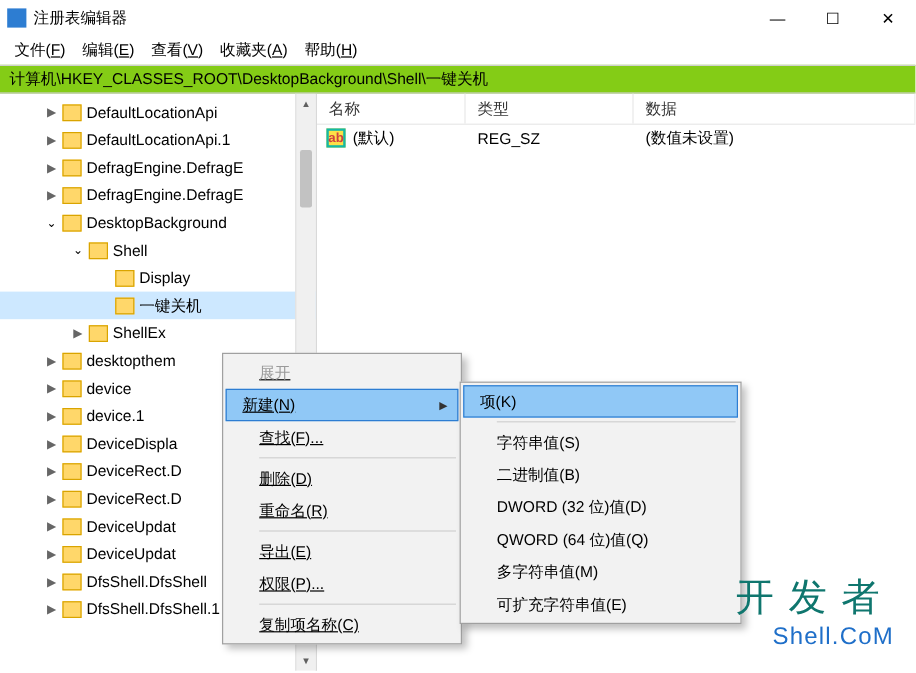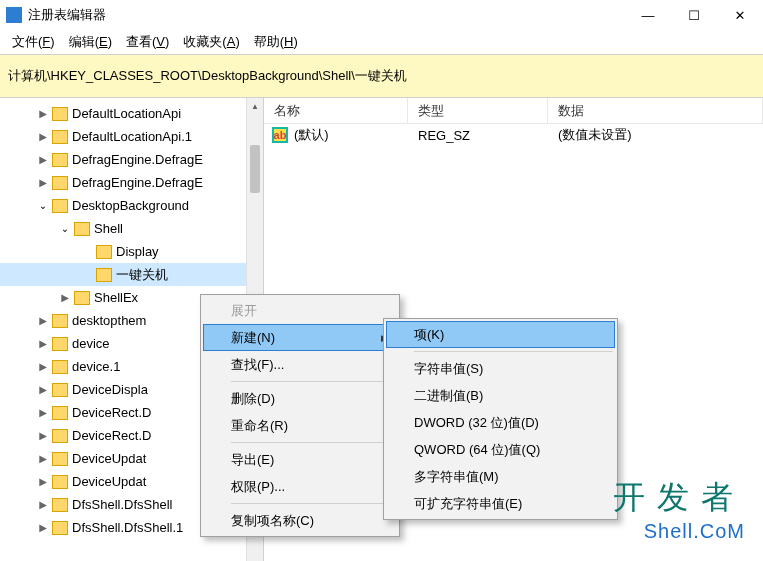--- a/index.html
+++ b/index.html
@@ -5,43 +5,43 @@
   * { margin:0; padding:0; box-sizing:border-box; font-family:"Microsoft YaHei","Segoe UI",sans-serif; font-size:13px; }
   body { width:763px; height:561px; background:#fff; position:relative; overflow:hidden; }
   .titlebar { height:30px; display:flex; align-items:center; padding-left:6px; background:#fff; }
   .titlebar .app-icon { width:16px; height:16px; background:#2d7dd2; margin-right:6px; }
   .titlebar .title { flex:1; }
   .win-controls { display:flex; height:30px; }
   .win-btn { width:46px; height:30px; display:flex; align-items:center; justify-content:center; color:#000; }
   .menubar { height:24px; display:flex; gap:2px; padding:0 6px; align-items:center; }
   .menubar .mitem { padding:2px 6px; }
   .menubar .mitem u { text-decoration:underline; }
-  .addrbar { height:44px; border-top:1px solid #d0d0d0; border-bottom:1px solid #d0d0d0; display:flex; align-items:center; padding:0 8px; background:#fef9c3; }
+  .addrbar { height:24px; border-top:1px solid #d0d0d0; border-bottom:1px solid #d0d0d0; display:flex; align-items:center; padding:0 8px; background:#84cc16; }
   .workarea { display:flex; height:calc(561px - 30px - 24px - 26px); }
   .tree-pane { width:264px; border-right:1px solid #d0d0d0; overflow:hidden; padding-top:4px; position:relative; }
   .tree-row { display:flex; align-items:center; height:23px; white-space:nowrap; }
   .tree-row.sel { background:#cde8ff; }
   .indent { display:inline-block; }
   .exp { width:14px; height:14px; display:flex; align-items:center; justify-content:center; color:#666; font-size:10px; margin-right:2px; }
   .fld { width:16px; height:14px; background:#ffd76a; border:1px solid #d9a400; margin-right:4px; flex-shrink:0; }
   .lbl { padding-right:6px; }
   .list-pane { flex:1; display:flex; flex-direction:column; }
   .hdr { display:flex; height:26px; align-items:center; border-bottom:1px solid #e8e8e8; }
   .hdr-col { padding:0 10px; border-right:1px solid #e8e8e8; height:100%; display:flex; align-items:center; color:#333; }
-  .c1{width:144px}.c2{width:140px}.c3{flex:1}
+  .c1{width:124px}.c2{width:140px}.c3{flex:1}
   .data-row { display:flex; height:22px; align-items:center; }
   .data-row .c1 { display:flex; align-items:center; gap:6px; padding-left:8px; }
   .ab-icon { width:16px; height:16px; border:2px solid #14b8a6; background:#fde047; color:#d04040; font-size:11px; font-weight:bold; display:flex; align-items:center; justify-content:center; }
   .ctx-menu { position:absolute; background:#f2f2f2; border:1px solid #a0a0a0; box-shadow:4px 4px 6px rgba(0,0,0,.25); padding:2px; }
   .ctx-item { height:27px; display:flex; align-items:center; padding:0 32px 0 28px; position:relative; }
   .ctx-item.disabled { color:#9a9a9a; }
-  .ctx-item.hl { background:#90c8f6; border:1px solid #2d7dd2; padding:0 31px 0 27px; }
+  .ctx-item.hl { background:#90c8f6; border:1px solid #2d7dd2; padding:0 31px 0 13px; }
   .ctx-sep { height:1px; background:#d0d0d0; margin:3px 2px 3px 28px; }
   .ctx-arrow { position:absolute; right:8px; font-size:9px; color:#333; }
-  .ctx1 { left:200px; top:294px; width:200px; }
+  .ctx1 { left:185px; top:294px; width:200px;text-decoration:underline; }
   .ctx2 { left:383px; top:318px; width:235px; }
   .watermark { position:absolute; right:18px; bottom:18px; text-align:right; color:#2d7dd2; pointer-events:none; }
   .watermark .l1{ font-size:32px; letter-spacing:12px; font-family:"SimSun",serif; color:#0f766e;}
   .watermark .l2{ font-size:20px; color:#1f6fc9; letter-spacing:1px;}
   .scrollbar-v { position:absolute; right:0; top:0; bottom:0; width:17px; background:#f0f0f0; border-left:1px solid #e0e0e0; display:flex; flex-direction:column; }
   .sb-btn { height:17px; display:flex; align-items:center; justify-content:center; font-size:8px; color:#606060; }
   .sb-thumb { background:#c2c2c2; margin:0 3px; border-radius:2px; }
 </style>
 </head>
 <body>

